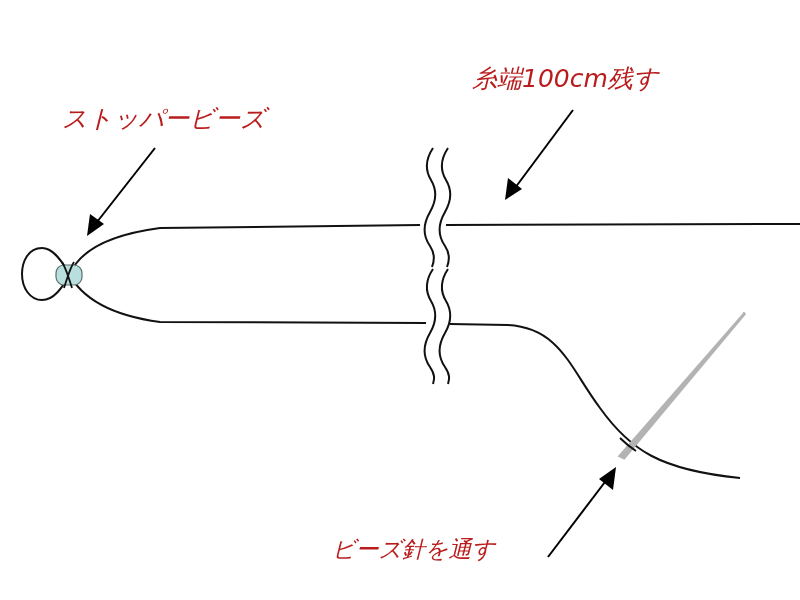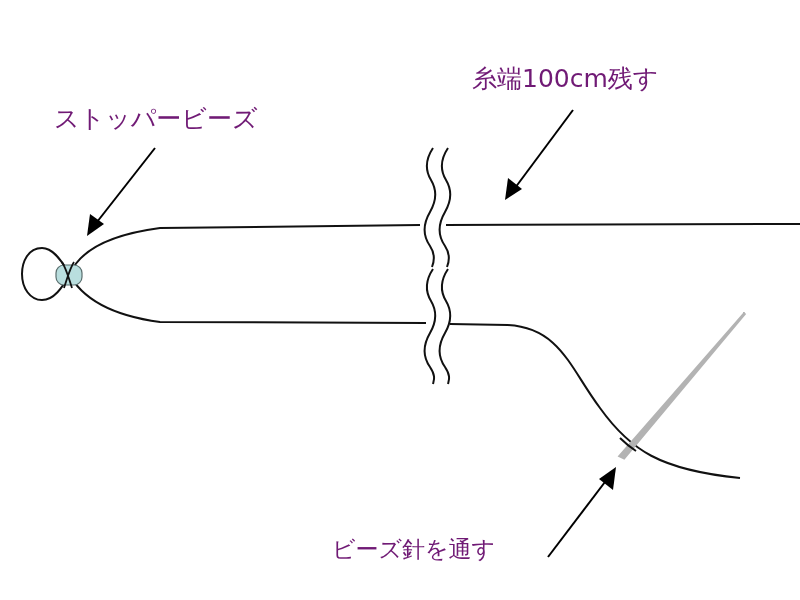--- a/index.html
+++ b/index.html
@@ -18,25 +18,26 @@
       position: absolute;
       left: 0;
       top: 0;
       width: 800px;
       height: 600px;
     }
     .label {
       position: absolute;
       font-family: "DejaVu Sans", sans-serif;
       font-size: 25px;
-      color: #701a75;
+      color: #b91c1c;
       white-space: nowrap;
       line-height: 1;
+      font-style: italic;
     }
-    #label-stopper { left: 54px; top: 106px; }
+    #label-stopper { left: 62px; top: 106px; }
     #label-tail { left: 472px; top: 66px; }
     #label-needle { left: 332px; top: 538px; font-size: 23px; }
   </style>
 </head>
 <body>
 
 <svg id="diagram" viewBox="0 0 800 600" xmlns="http://www.w3.org/2000/svg">
 
   <path d="M 68 272 C 60 258, 52 248, 42 248 C 28 248, 22 262, 22 274 C 22 288, 30 300, 42 300 C 54 300, 62 288, 70 274" fill="none" stroke="#111111" stroke-width="2"></path>
 

